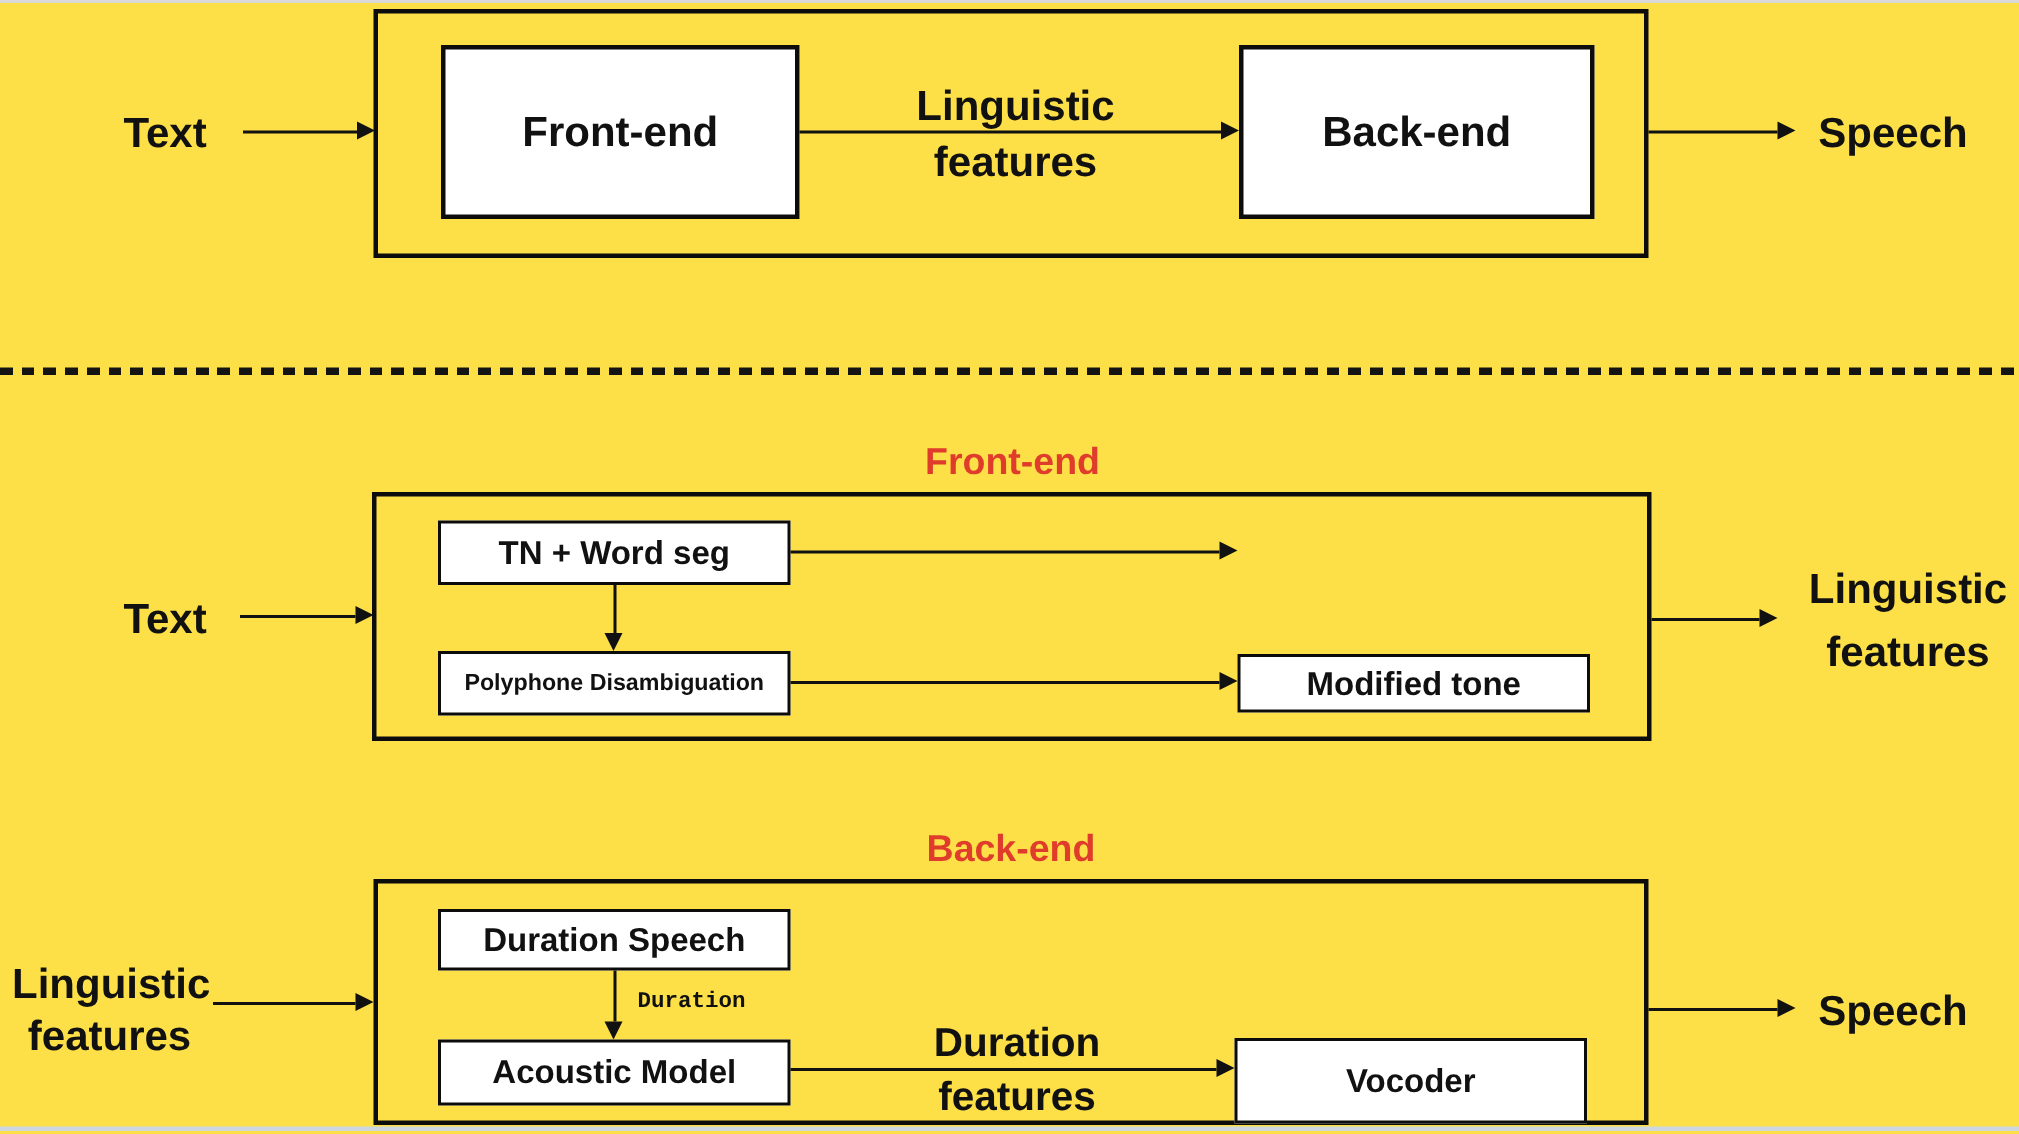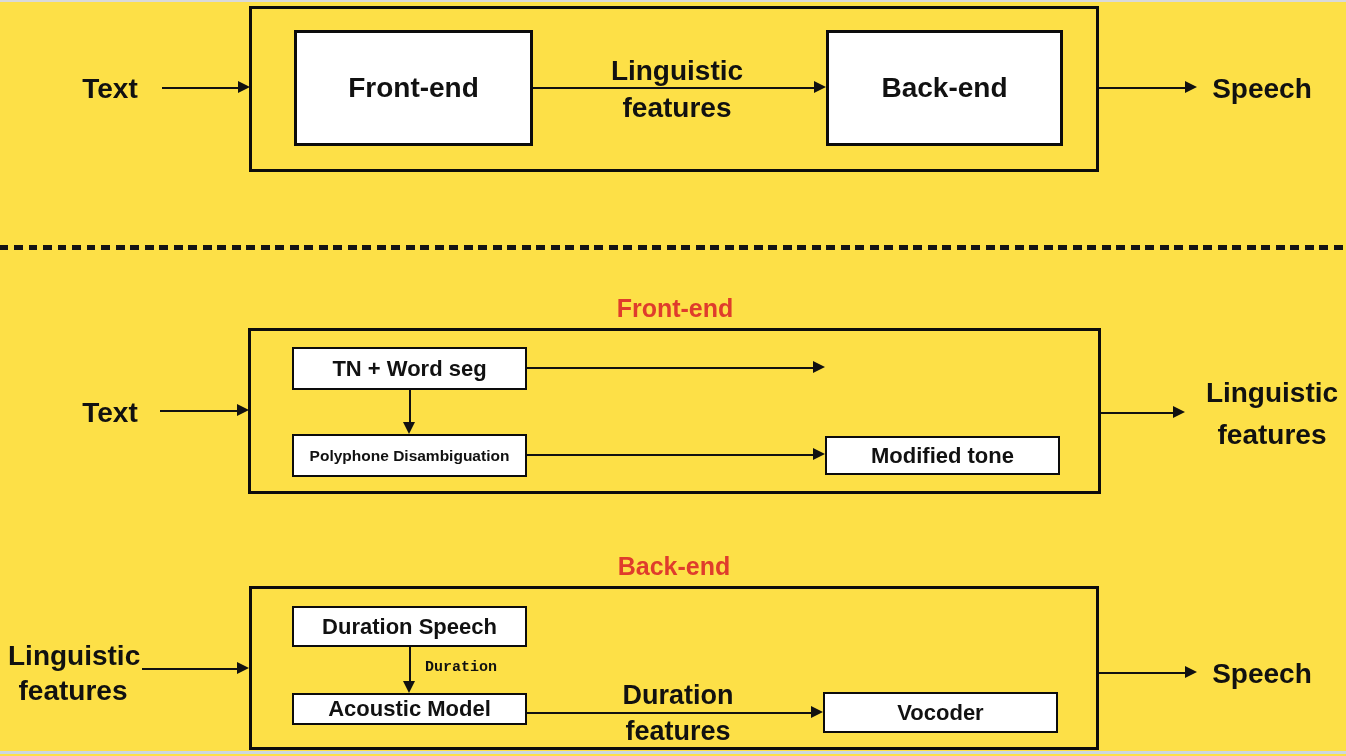--- a/index.html
+++ b/index.html
@@ -82,22 +82,22 @@
 
   <div class="section-title" style="left:574px; top:552px; width:200px; color:#df3c2c;">Back-end</div>
 
   <div class="lbl" style="left:8px; top:641px; width:130px;">Linguistic</div>
   <div class="lbl" style="left:8px; top:676px; width:130px;">features</div>
   <div class="arrow-h" style="left:142px; top:667.8px; width:95px;"></div>
 
   <div class="box outer" style="left:249px; top:586px; width:850px; height:164px;"></div>
 
   <div class="box box-label" style="left:292px; top:606px; width:235px; height:41px;">Duration Speech</div>
-  <div class="box box-label" style="left:292px; top:693px; width:235px; height:32px;">Acoustic Model</div>
-  <div class="box box-label" style="left:823px; top:692px; width:235px; height:41px;">Vocoder</div>
+  <div class="box box-label" style="left:292px; top:693px; width:235px; height:44px;">Acoustic Model</div>
+  <div class="box box-label" style="left:823px; top:692px; width:235px; height:57px;">Vocoder</div>
 
   <div class="arrow-v" style="left:408.8px; top:647px; height:34px;"></div>
   <div class="lbl lbl-sm" style="left:425px; top:660px; width:66px;">Duration</div>
 
   <div class="arrow-h" style="left:527px; top:711.8px; width:284px;"></div>
   <div class="lbl" style="left:598px; top:681px; width:160px; font-size:27px;">Duration</div>
   <div class="lbl" style="left:598px; top:717px; width:160px; font-size:27px;">features</div>
 
   <div class="arrow-h" style="left:1099px; top:671.8px; width:86px;"></div>
   <div class="lbl" style="left:1192px; top:659px; width:140px;">Speech</div>

